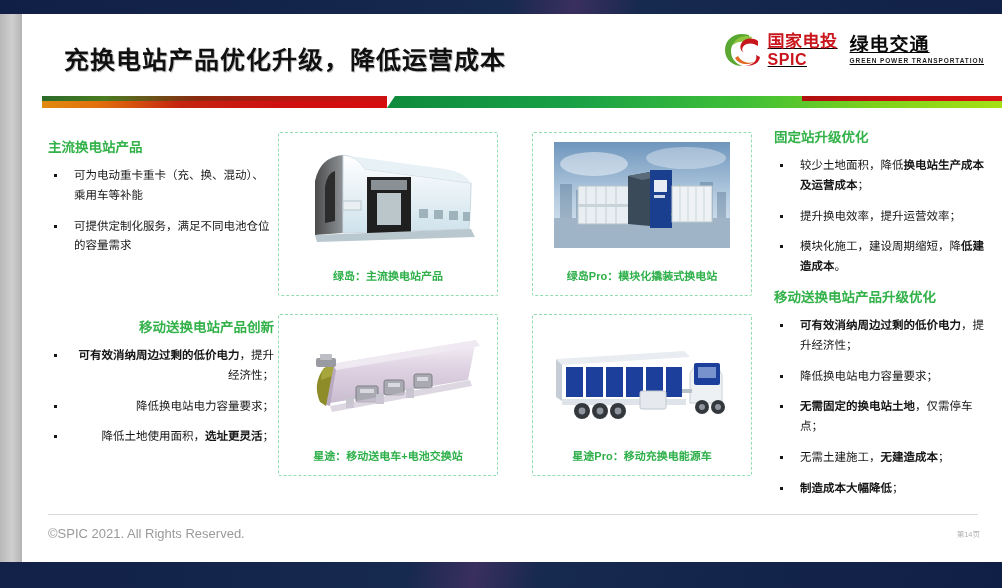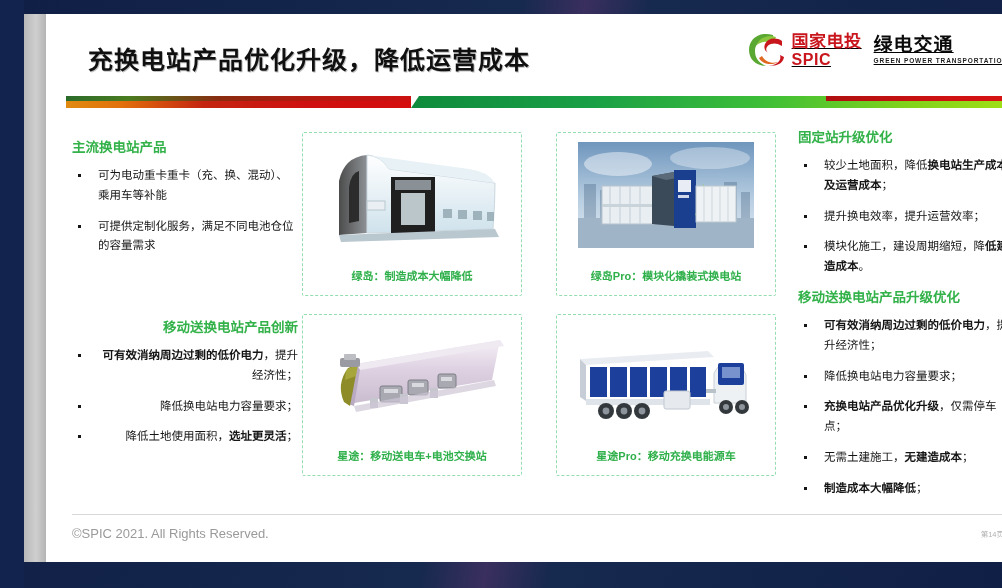--- a/index.html
+++ b/index.html
@@ -6,21 +6,20 @@
     margin: 0; padding: 0;
     width: 1002px; height: 588px;
     overflow: hidden;
     background: #12244d;
     font-family: "Liberation Sans", "DejaVu Sans", sans-serif;
   }
   #viewer {
     position: absolute;
     inset: 0;
     background: linear-gradient(100deg, #101f45 0%, #16294f 46%, #3a2f5e 52%, #16294f 58%, #101f45 100%);
-    margin-left: 24px;
   }
   #leftgutter {
     position: absolute;
     left: 0; top: 14px;
     width: 22px; height: 548px;
     background: linear-gradient(90deg, #b8b8b8 0%, #cfcfcf 55%, #b4b4b4 100%);
   }
   #slide {
     position: absolute;
     left: 22px; top: 14px;
@@ -227,21 +226,21 @@
         <li>提升换电效率，提升运营效率；</li>
         <li>模块化施工，建设周期缩短，降<span class="b">低建造成本</span>。</li>
       </ul>
     </div>
 
     <div id="col-right2">
       <div class="col-head">移动送换电站产品升级优化</div>
       <ul class="bullets">
         <li><span class="b">可有效消纳周边过剩的低价电力</span>，提升经济性；</li>
         <li>降低换电站电力容量要求；</li>
-        <li><span class="b">充换电站产品优化升级</span>，仅需停车点；</li>
+        <li><span class="b">无需固定的换电站土地</span>，仅需停车点；</li>
         <li>无需土建施工，<span class="b">无建造成本</span>；</li>
         <li><span class="b">制造成本大幅降低</span>；</li>
       </ul>
     </div>
 
     <div class="card" id="card-tl">
       <div class="card-figure">
         <svg width="186" height="104" viewBox="0 0 186 104">
           <defs>
             <linearGradient id="bodyG" x1="0" y1="0" x2="0" y2="1">
@@ -263,21 +262,21 @@
           <rect x="48" y="58" width="18" height="9" fill="#e9eff2" stroke="#b8c6ce"></rect>
           <g fill="#9fb3bd">
             <rect x="124" y="66" width="9" height="9"></rect>
               <rect x="139" y="67" width="9" height="9"></rect>
             <rect x="154" y="68" width="9" height="9"></rect>
               <rect x="168" y="69" width="7" height="9"></rect>
           </g>
           <path d="M20 92 L176 86 L180 94 L22 99 Z" fill="#b9c7ce"></path>
         </svg>
       </div>
-      <div class="card-caption">绿岛：制造成本大幅降低</div>
+      <div class="card-caption">绿岛：主流换电站产品</div>
     </div>
 
     <div class="card" id="card-tr">
       <div class="card-figure">
         <svg width="176" height="106" viewBox="0 0 176 106">
           <defs>
             <linearGradient id="skyG" x1="0" y1="0" x2="0" y2="1">
               <stop offset="0" stop-color="#6f96bd"></stop>
                 <stop offset=".55" stop-color="#b9cfe2"></stop>
               <stop offset="1" stop-color="#e4edf4"></stop>

